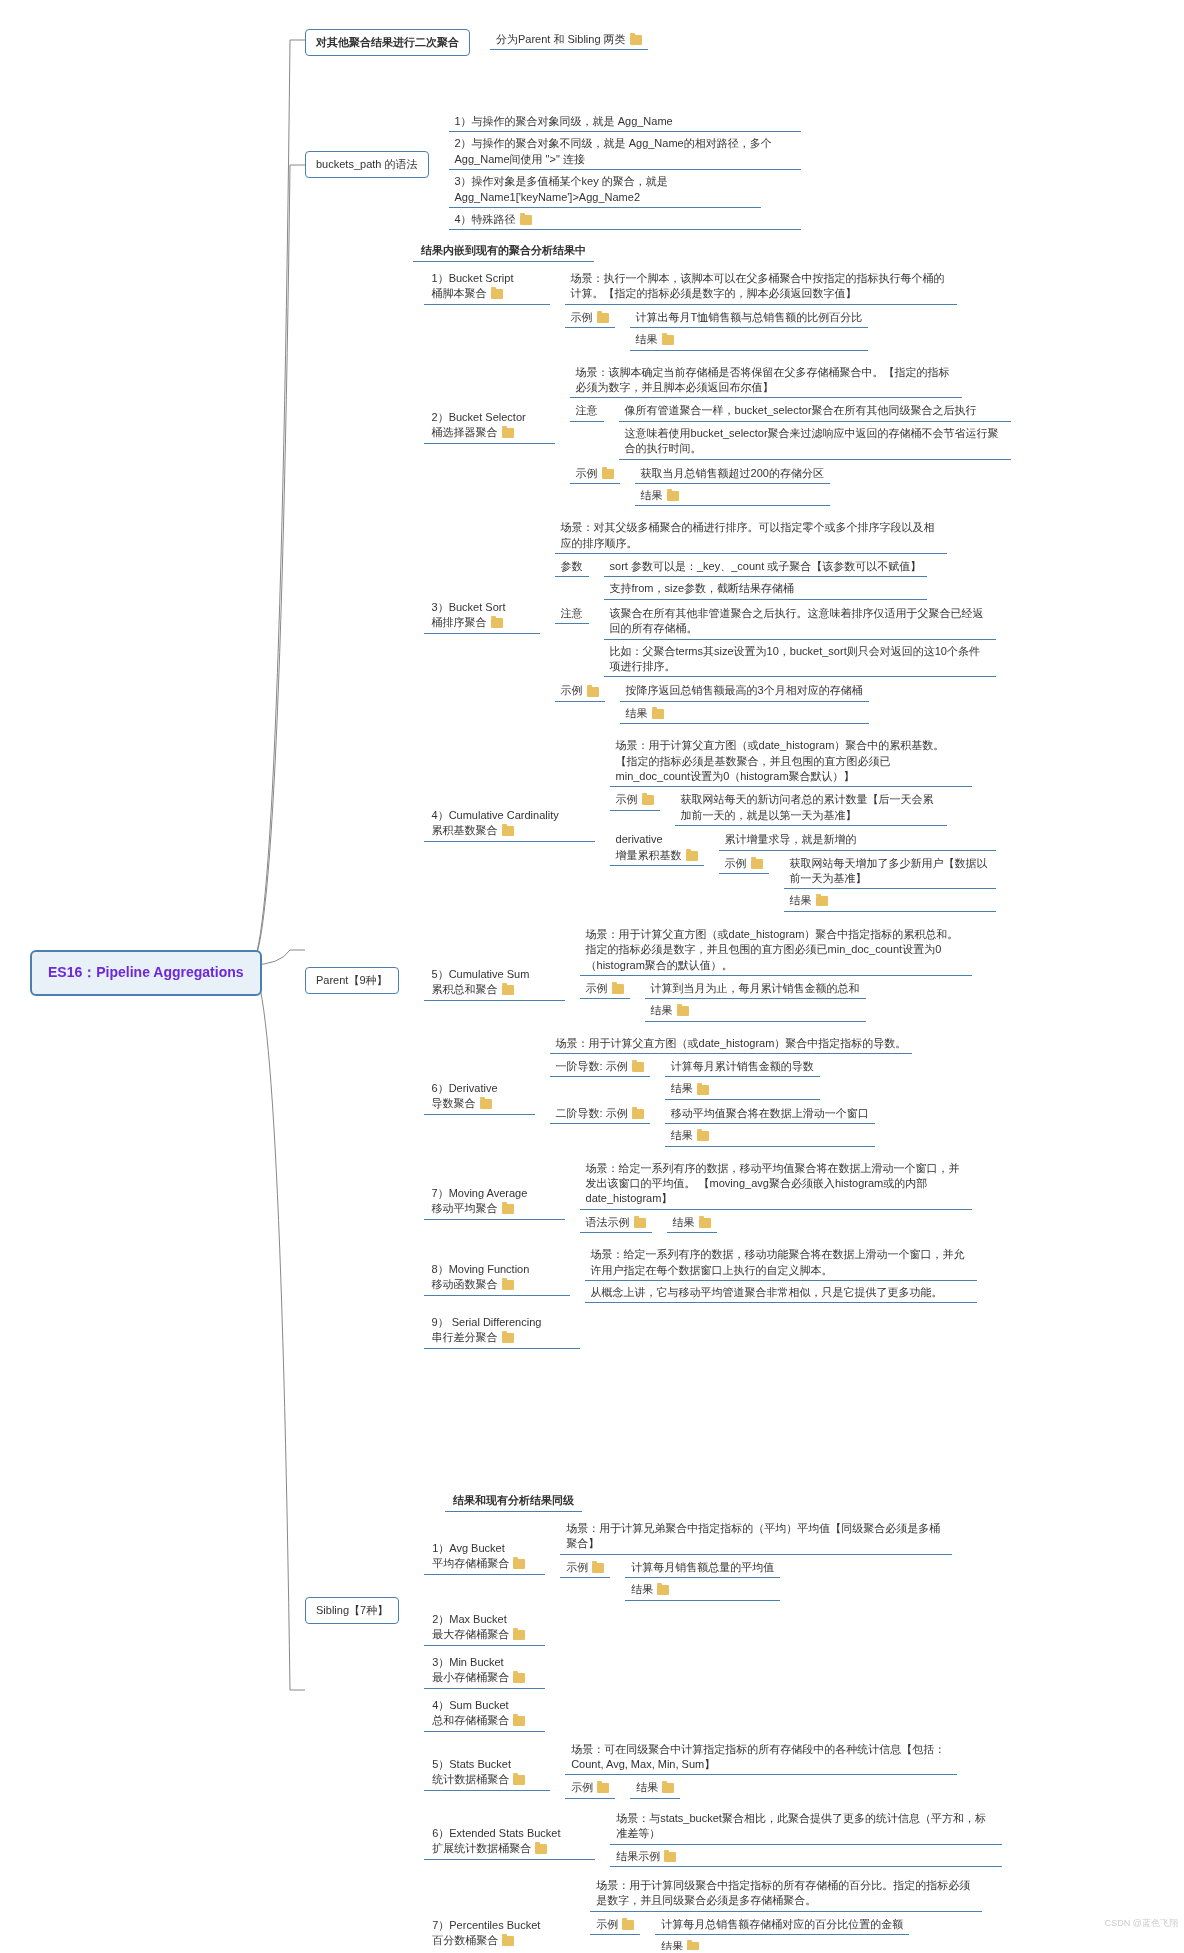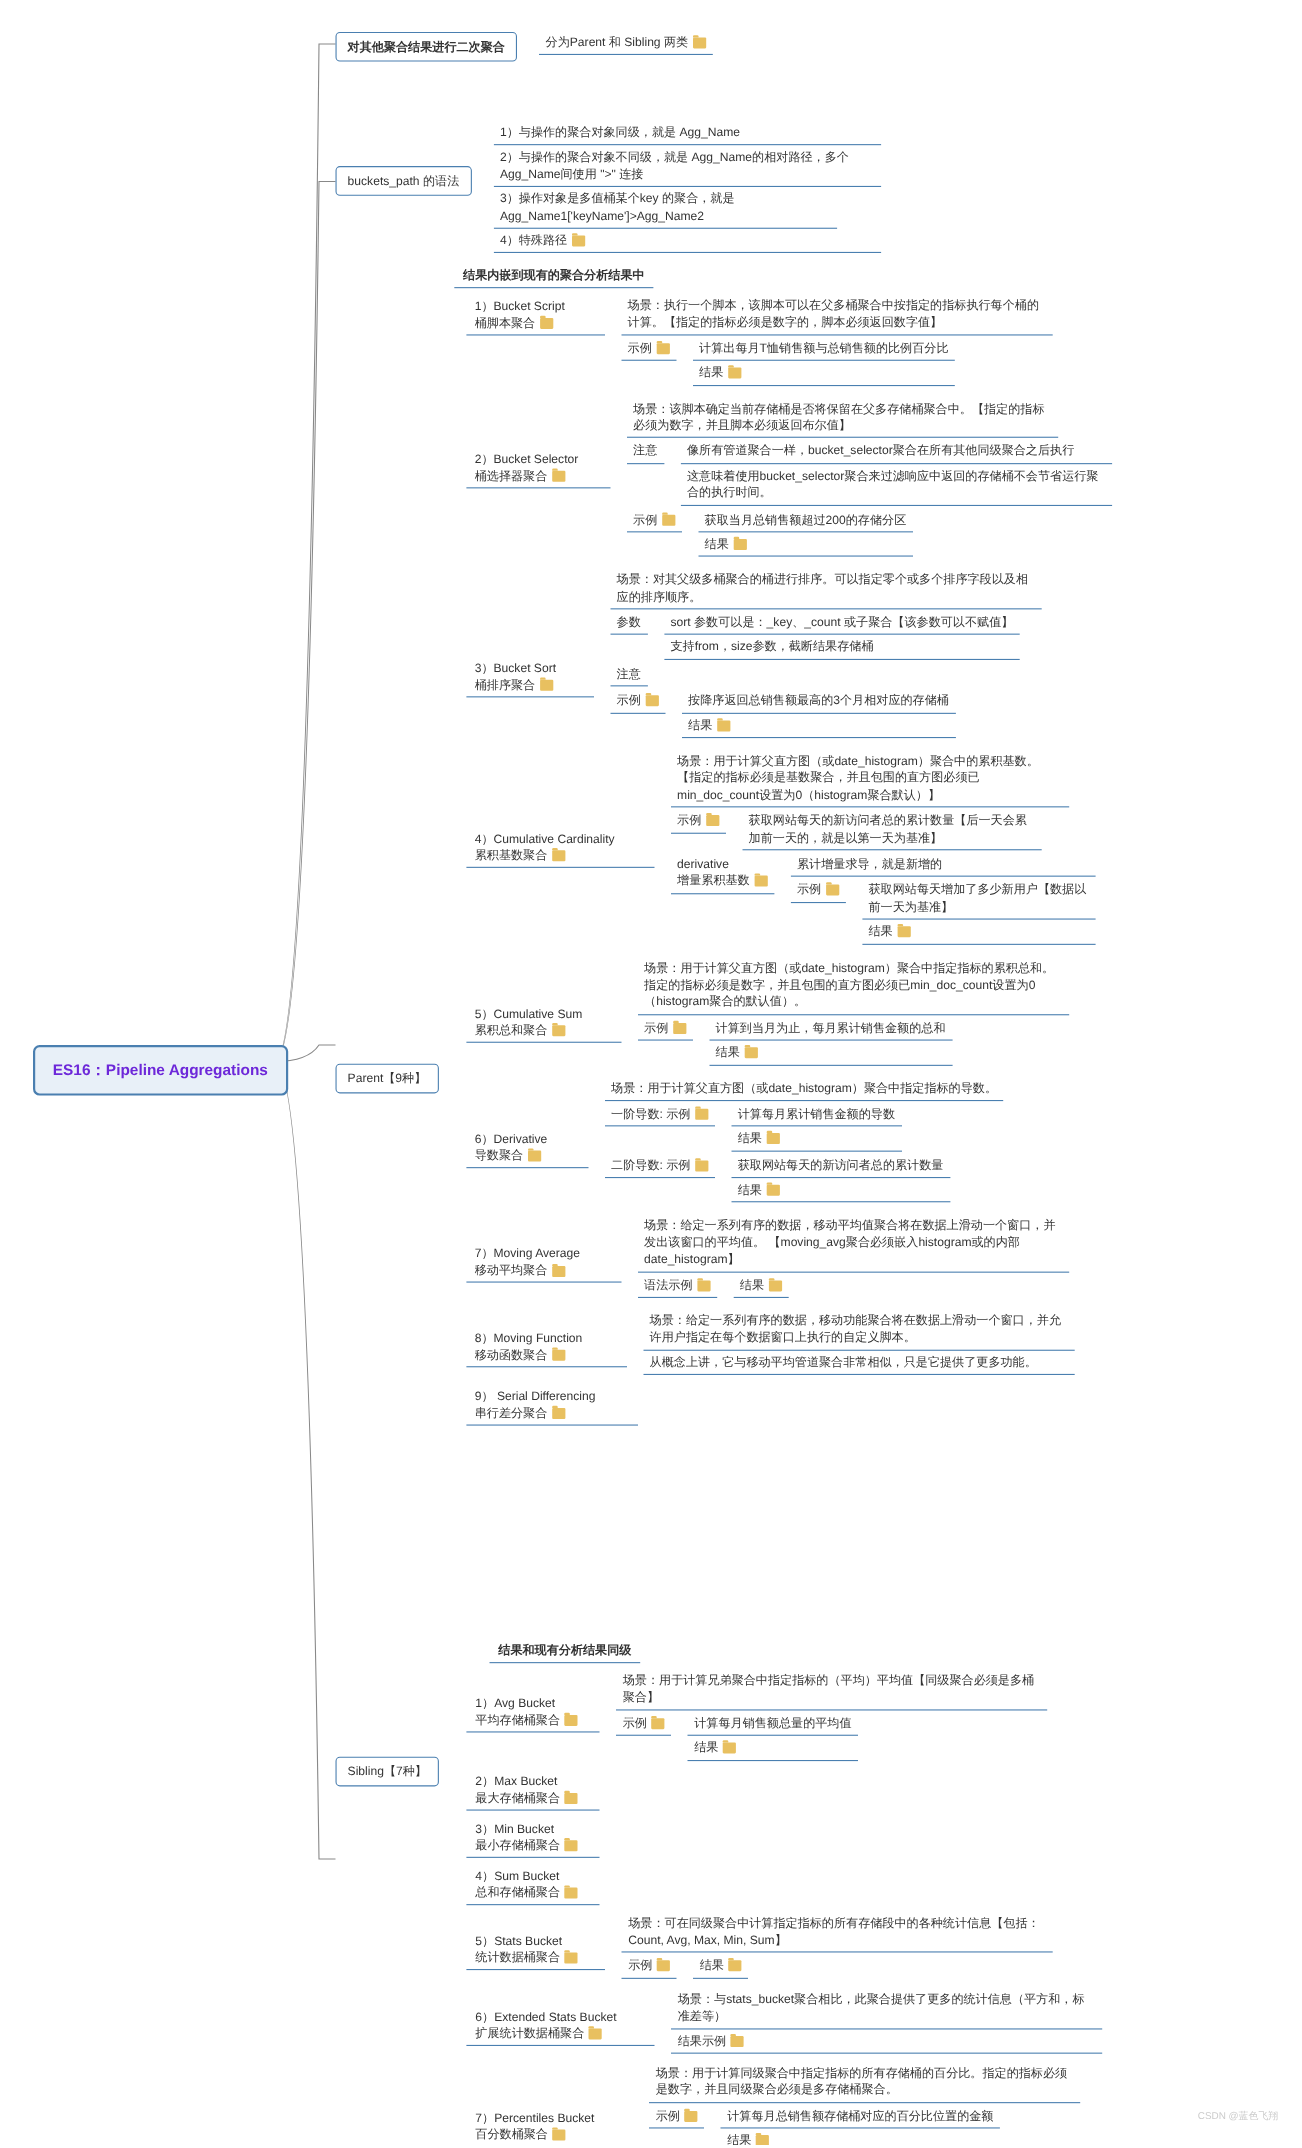--- a/index.html
+++ b/index.html
@@ -7,21 +7,21 @@
 .root{position:absolute;left:20px;top:940px;border:2px solid #4a7fb0;border-radius:6px;padding:12px 16px;background:#e8f0f8;font-weight:bold;font-size:14px;color:#6d28d9}
 .node{border-bottom:1.5px solid #4a7fb0;padding:3px 8px;background:#fff;display:inline-block;white-space:nowrap}
 .node.boxed{border:1.5px solid #4a7fb0;border-radius:4px;padding:5px 10px}
 .folder{display:inline-block;width:12px;height:10px;background:#e8c060;border-radius:1px;margin-left:4px;vertical-align:middle;position:relative}
 .folder::before{content:"";position:absolute;top:-2px;left:0;width:5px;height:2px;background:#e8c060;border-radius:1px 1px 0 0}
 .section{position:absolute}
 .subtitle{font-weight:bold;border-bottom:1.5px solid #4a7fb0;padding:3px 8px;display:inline-block}
 .row{display:flex;align-items:flex-start;margin:1px 0}
 .col{display:flex;flex-direction:column}
 .leaf{border-bottom:1.5px solid #4a7fb0;padding:2px 6px;margin:1px 0;display:inline-block;max-width:380px;white-space:normal;line-height:1.4}
-.watermark{position:absolute;right:32px;bottom:10px;color:#ccc;font-size:9px}
+.watermark{position:absolute;right:16px;bottom:10px;color:#ccc;font-size:9px}
 svg.lines{position:absolute;top:0;left:0;pointer-events:none}
 </style>
 </head>
 <body>
 
 <div class="mindmap" style="height:1930px">
 
 <svg class="lines" width="1184" height="1930">
 <path d="M 240 955 Q 270 955 280 30 L 295 30" stroke="#888" fill="none"></path>
 <path d="M 240 955 Q 270 955 280 155 L 295 155" stroke="#888" fill="none"></path>
@@ -111,20 +111,24 @@
                 <span class="leaf">参数</span>
                 <span style="width:15px"></span>
                 <div class="col">
                   <span class="leaf">sort 参数可以是：_key、_count 或子聚合【该参数可以不赋值】</span>
                   <span class="leaf">支持from，size参数，截断结果存储桶</span>
                 </div>
               </div>
 <div class="row">
                 <span class="leaf">注意</span>
                 <span style="width:15px"></span>
+                <div class="col">
+                  <span class="leaf">该聚合在所有其他非管道聚合之后执行。这意味着排序仅适用于父聚合已经返回的所有存储桶。</span>
+                  <span class="leaf">比如：父聚合terms其size设置为10，bucket_sort则只会对返回的这10个条件项进行排序。</span>
+                </div>
               </div>
 <div class="row">
                 <span class="leaf"><span>示例</span><span class="folder"></span></span>
                 <span style="width:15px"></span>
                 <div class="col">
                   <span class="leaf">按降序返回总销售额最高的3个月相对应的存储桶</span>
                   <span class="leaf"><span>结果</span><span class="folder"></span></span>
                 </div>
               </div>
 </div>
@@ -188,21 +192,21 @@
                 <span style="width:15px"></span>
                 <div class="col">
                   <span class="leaf">计算每月累计销售金额的导数</span>
                   <span class="leaf"><span>结果</span><span class="folder"></span></span>
                 </div>
               </div>
 <div class="row">
                 <span class="leaf"><span>二阶导数: 示例</span><span class="folder"></span></span>
                 <span style="width:15px"></span>
                 <div class="col">
-                  <span class="leaf">获取网站每天的新访问者总的累计数量</span>
+                  <span class="leaf">移动平均值聚合将在数据上滑动一个窗口</span>
                   <span class="leaf"><span>结果</span><span class="folder"></span></span>
                 </div>
               </div>
 </div>
 </div>
 
 <div class="row" style="margin-bottom:8px">
 <span class="node" style="white-space:pre-line;width:125px;margin-top:25px"><span>7）Moving Average
 移动平均聚合</span><span class="folder"></span></span>
 <span style="width:15px"></span>

